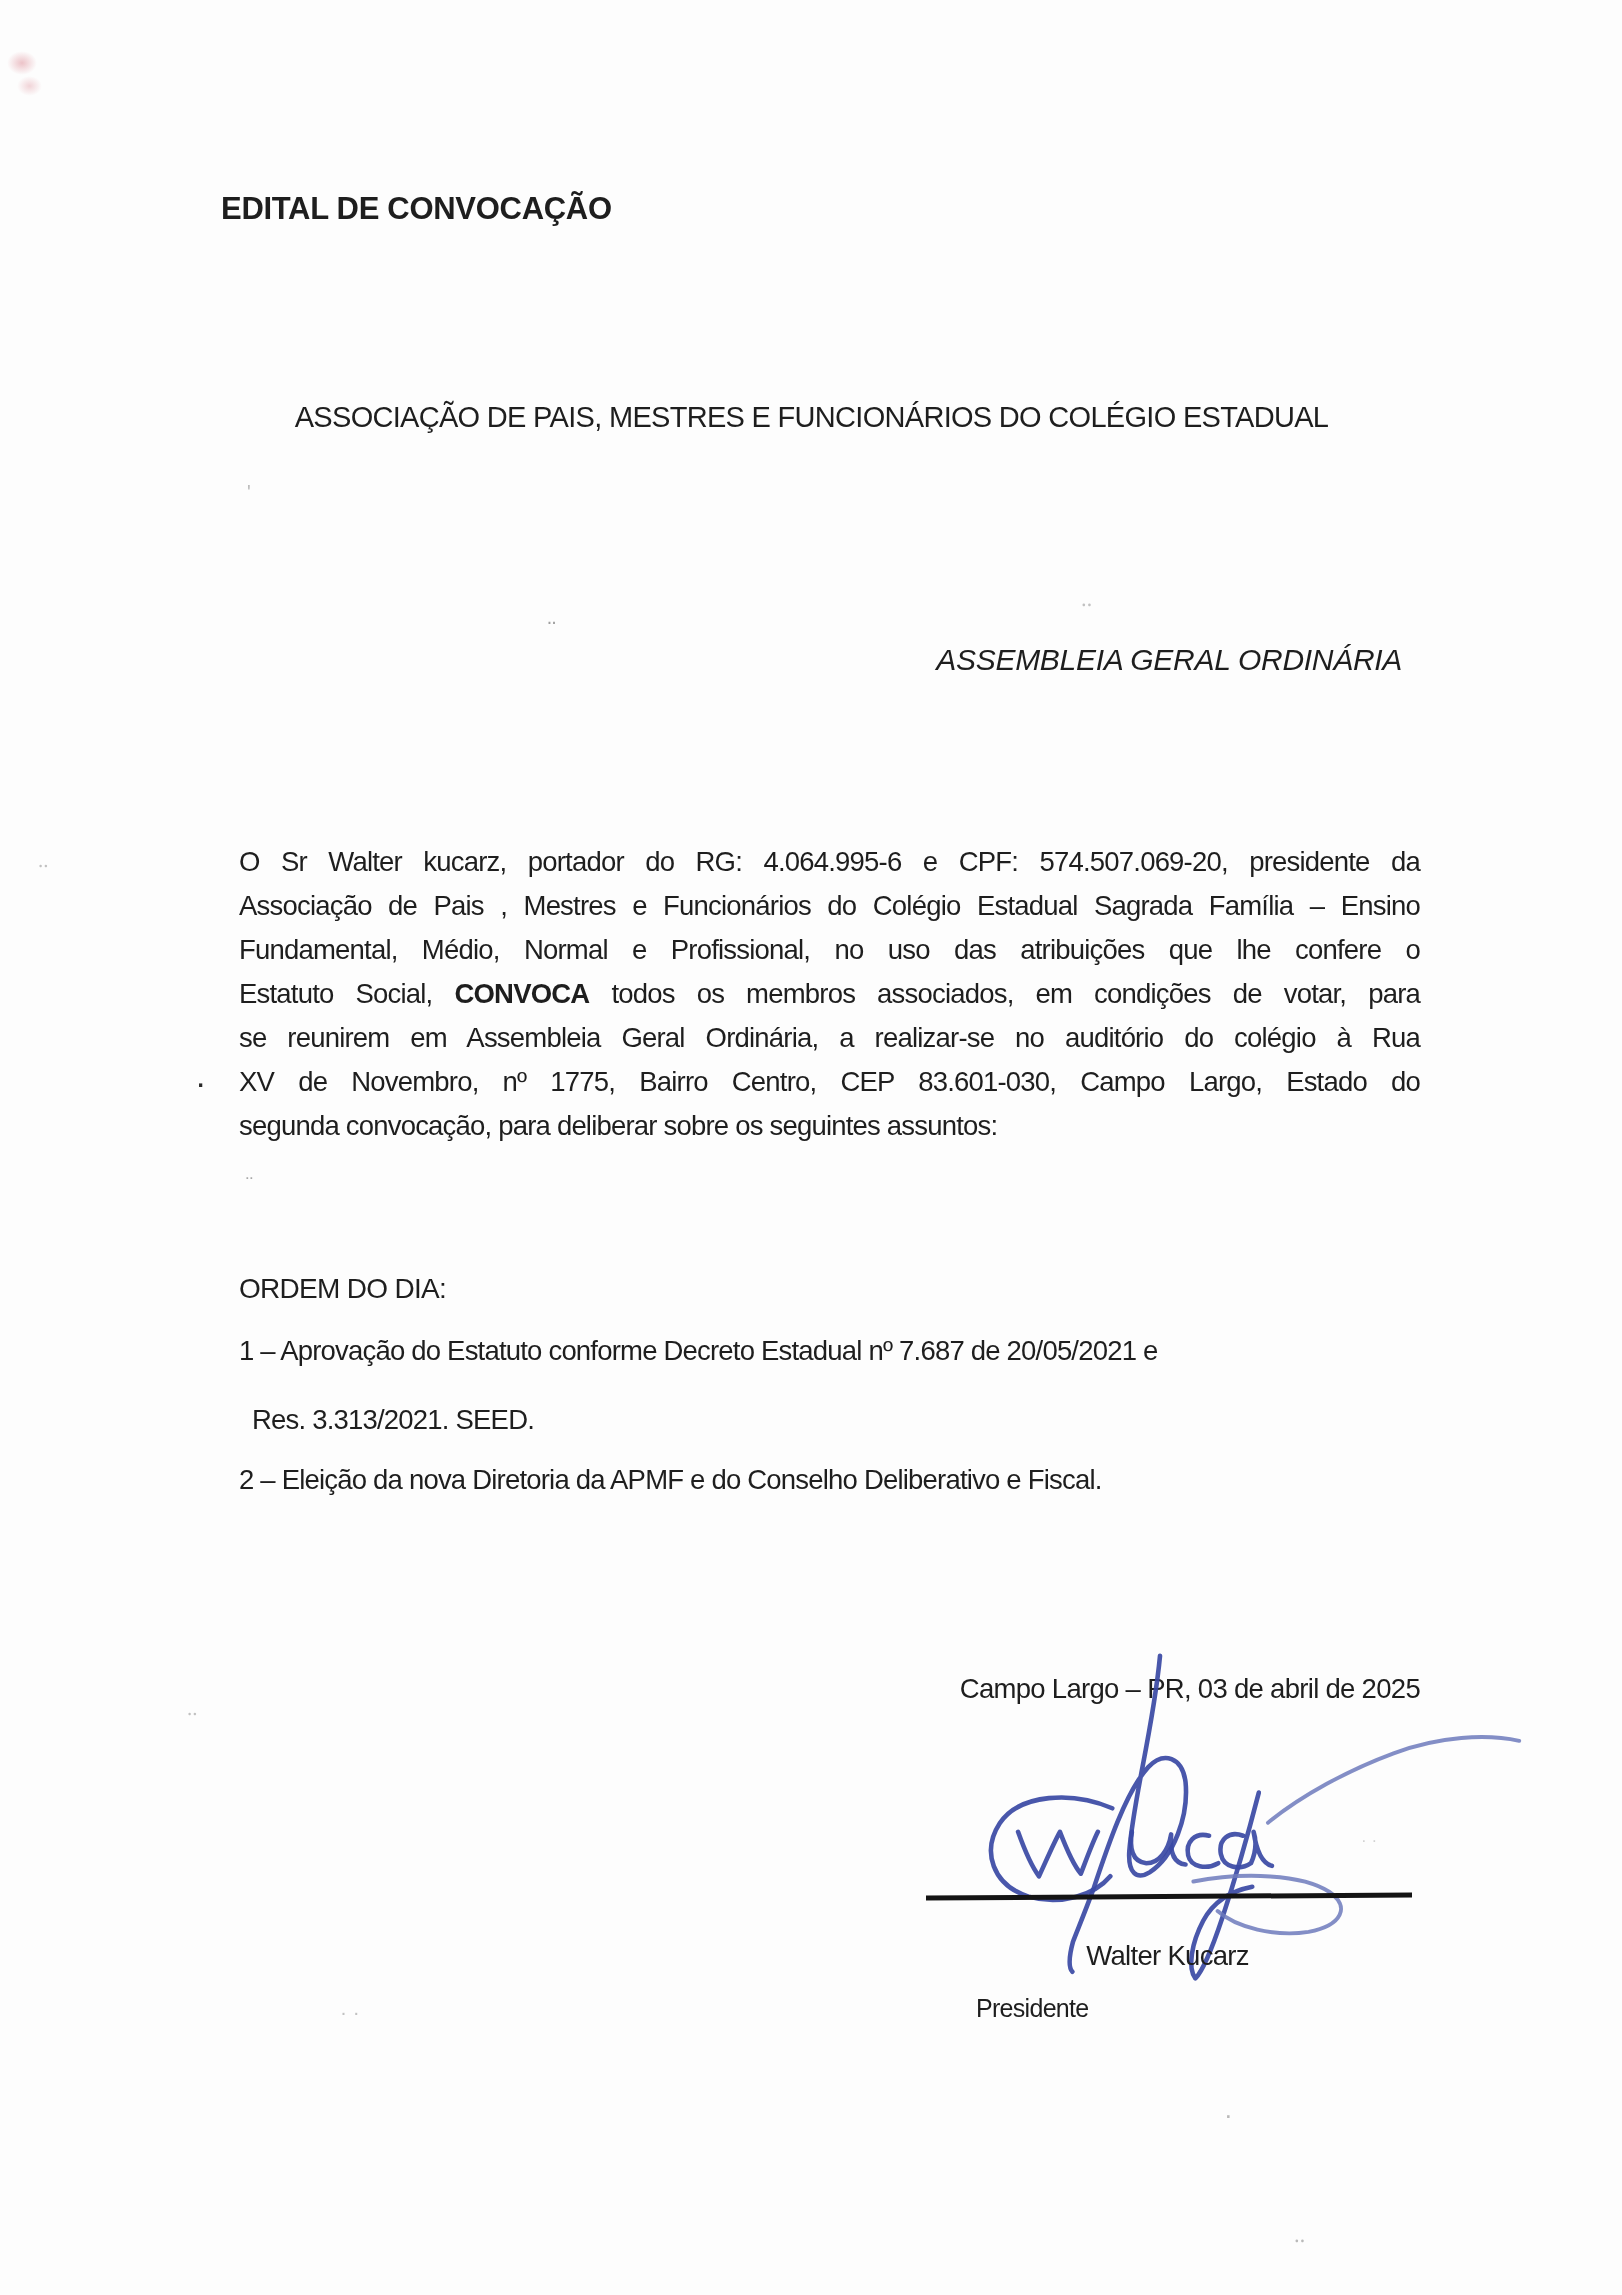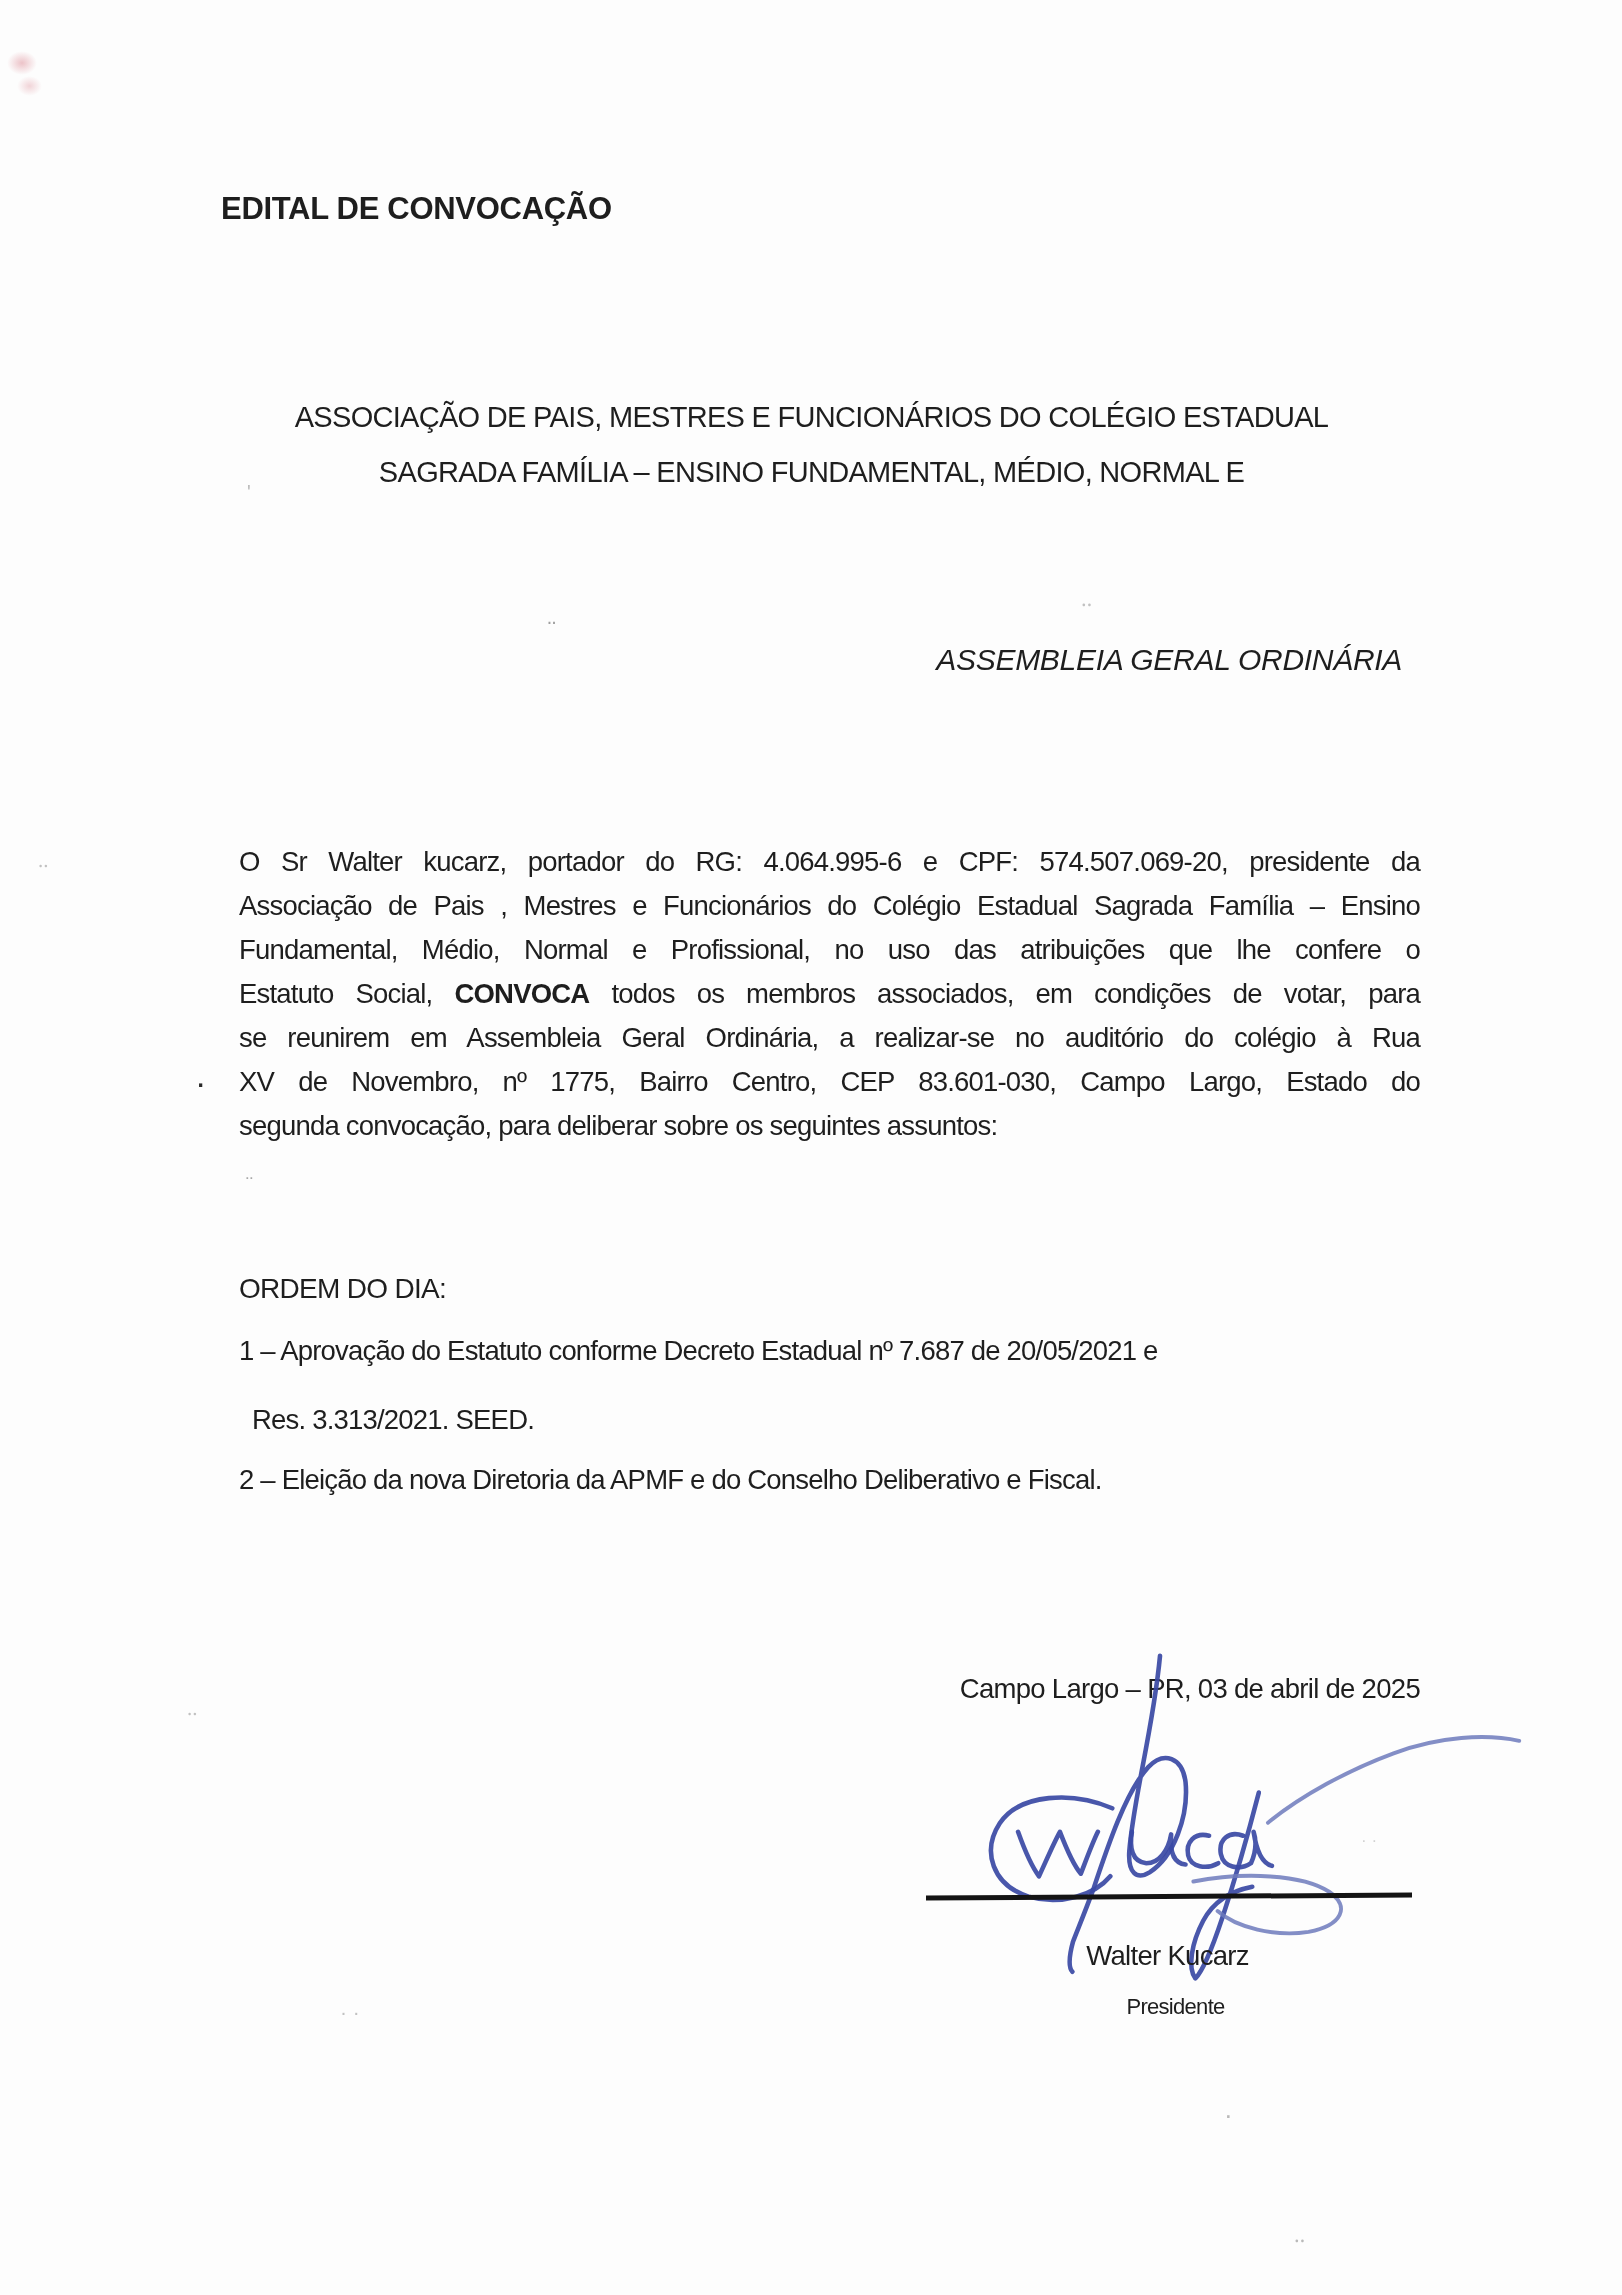--- a/index.html
+++ b/index.html
@@ -57,21 +57,21 @@
   .agenda-item.cont{top:1404px;padding-left:13px;}
   .agenda-item.second{top:1464px;}
   
   .date-line{left:239px;top:1673px;width:1181px;text-align:right;font-size:27.5px;letter-spacing:-0.7px;}
   .sig-rule{
     left:926px;top:1894px;width:486px;height:4.6px;
     background:var(--rule);
     transform:rotate(-0.35deg);
   }
   .sig-name{left:968px;top:1940px;width:399px;text-align:center;font-size:27.5px;letter-spacing:-0.7px;}
-  .sig-role{left:976px;top:1994px;width:399px;text-align:center;font-size:22px;letter-spacing:-0.7px;}
+  .sig-role{left:976px;top:1994px;width:399px;text-align:left;font-size:25px;letter-spacing:-0.7px;}
   .sig-svg{left:0;top:0;width:1622px;height:2295px;pointer-events:none;}
   .sig-svg path{fill:none;stroke:var(--signature-ink);stroke-width:7;stroke-linecap:round;stroke-linejoin:round;opacity:.92;}
   .sig-svg path.light{stroke:var(--signature-ink-light);stroke-width:6;opacity:.85;}
   
   .speck{color:#555;line-height:1;user-select:none;}
   .bullet{left:195px;top:1060px;font-size:34px;color:#2a2a2a;line-height:44px;}
   .smudge{
     border-radius:50%;
     background:radial-gradient(ellipse at center, rgba(222,146,156,.55) 0%, rgba(222,146,156,0) 70%);
   }
@@ -81,21 +81,20 @@
 
 <div class="page">
 
   <div class="abs smudge" style="left:6.5px;top:51px;width:30px;height:23.6px;"></div>
   <div class="abs smudge" style="left:17px;top:76px;width:25px;height:19.6px;opacity:.7;"></div>
 
   <h1 class="abs title">EDITAL DE CONVOCAÇÃO</h1>
 
   <div class="abs assoc">
     <div>ASSOCIAÇÃO DE PAIS, MESTRES E FUNCIONÁRIOS DO COLÉGIO ESTADUAL</div>
-    <div>SAGRADA FAMÍLIA – ENSINO FUNDAMENTAL, MÉDIO, NORMAL E</div>
   </div>
 
   <h2 class="abs subtitle">ASSEMBLEIA GERAL ORDINÁRIA</h2>
 
   <div class="abs para">
     <div class="jl">O Sr Walter kucarz, portador do RG: 4.064.995-6 e CPF: 574.507.069-20, presidente da</div>
     <div class="jl">Associação de Pais , Mestres e Funcionários do Colégio Estadual Sagrada Família – Ensino</div>
     <div class="jl">Fundamental, Médio, Normal e Profissional, no uso das atribuições que lhe confere o</div>
     <div class="jl"><span>Estatuto Social, </span><span class="b">CONVOCA</span><span> todos os membros associados, em condições de votar, para</span></div>
     <div class="jl">se reunirem em Assembleia Geral Ordinária, a realizar-se no auditório do colégio à Rua</div>

